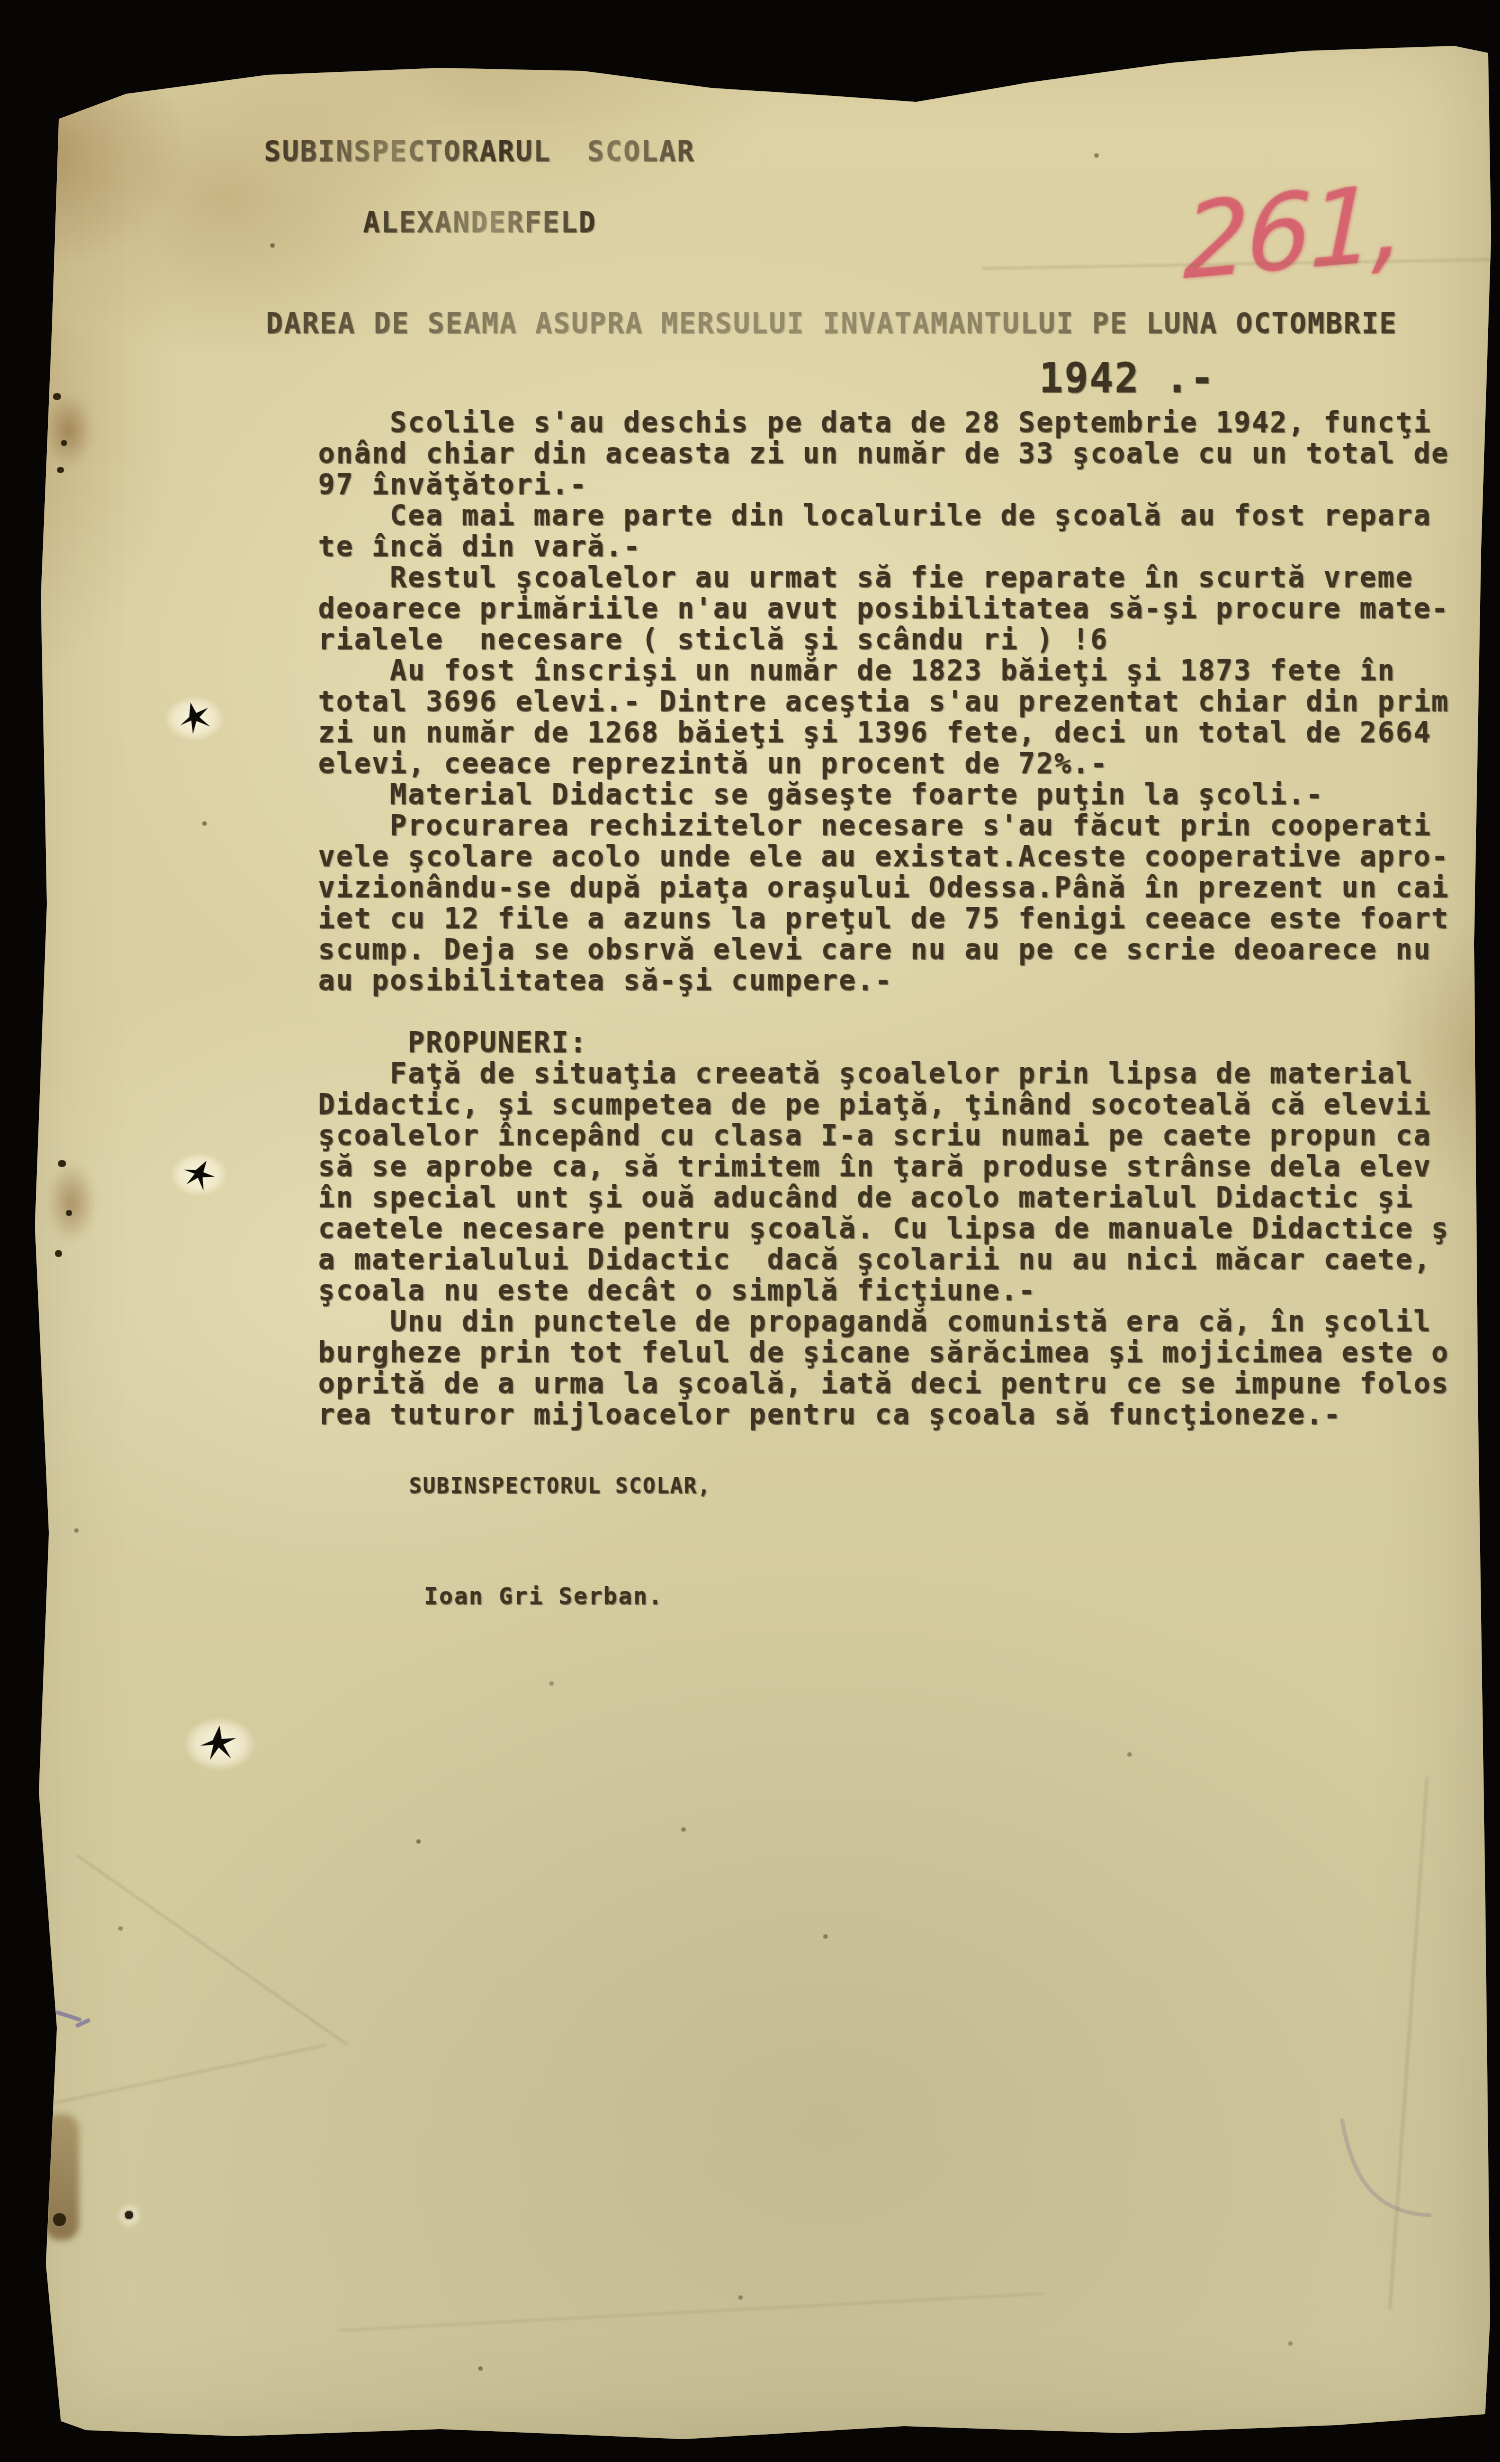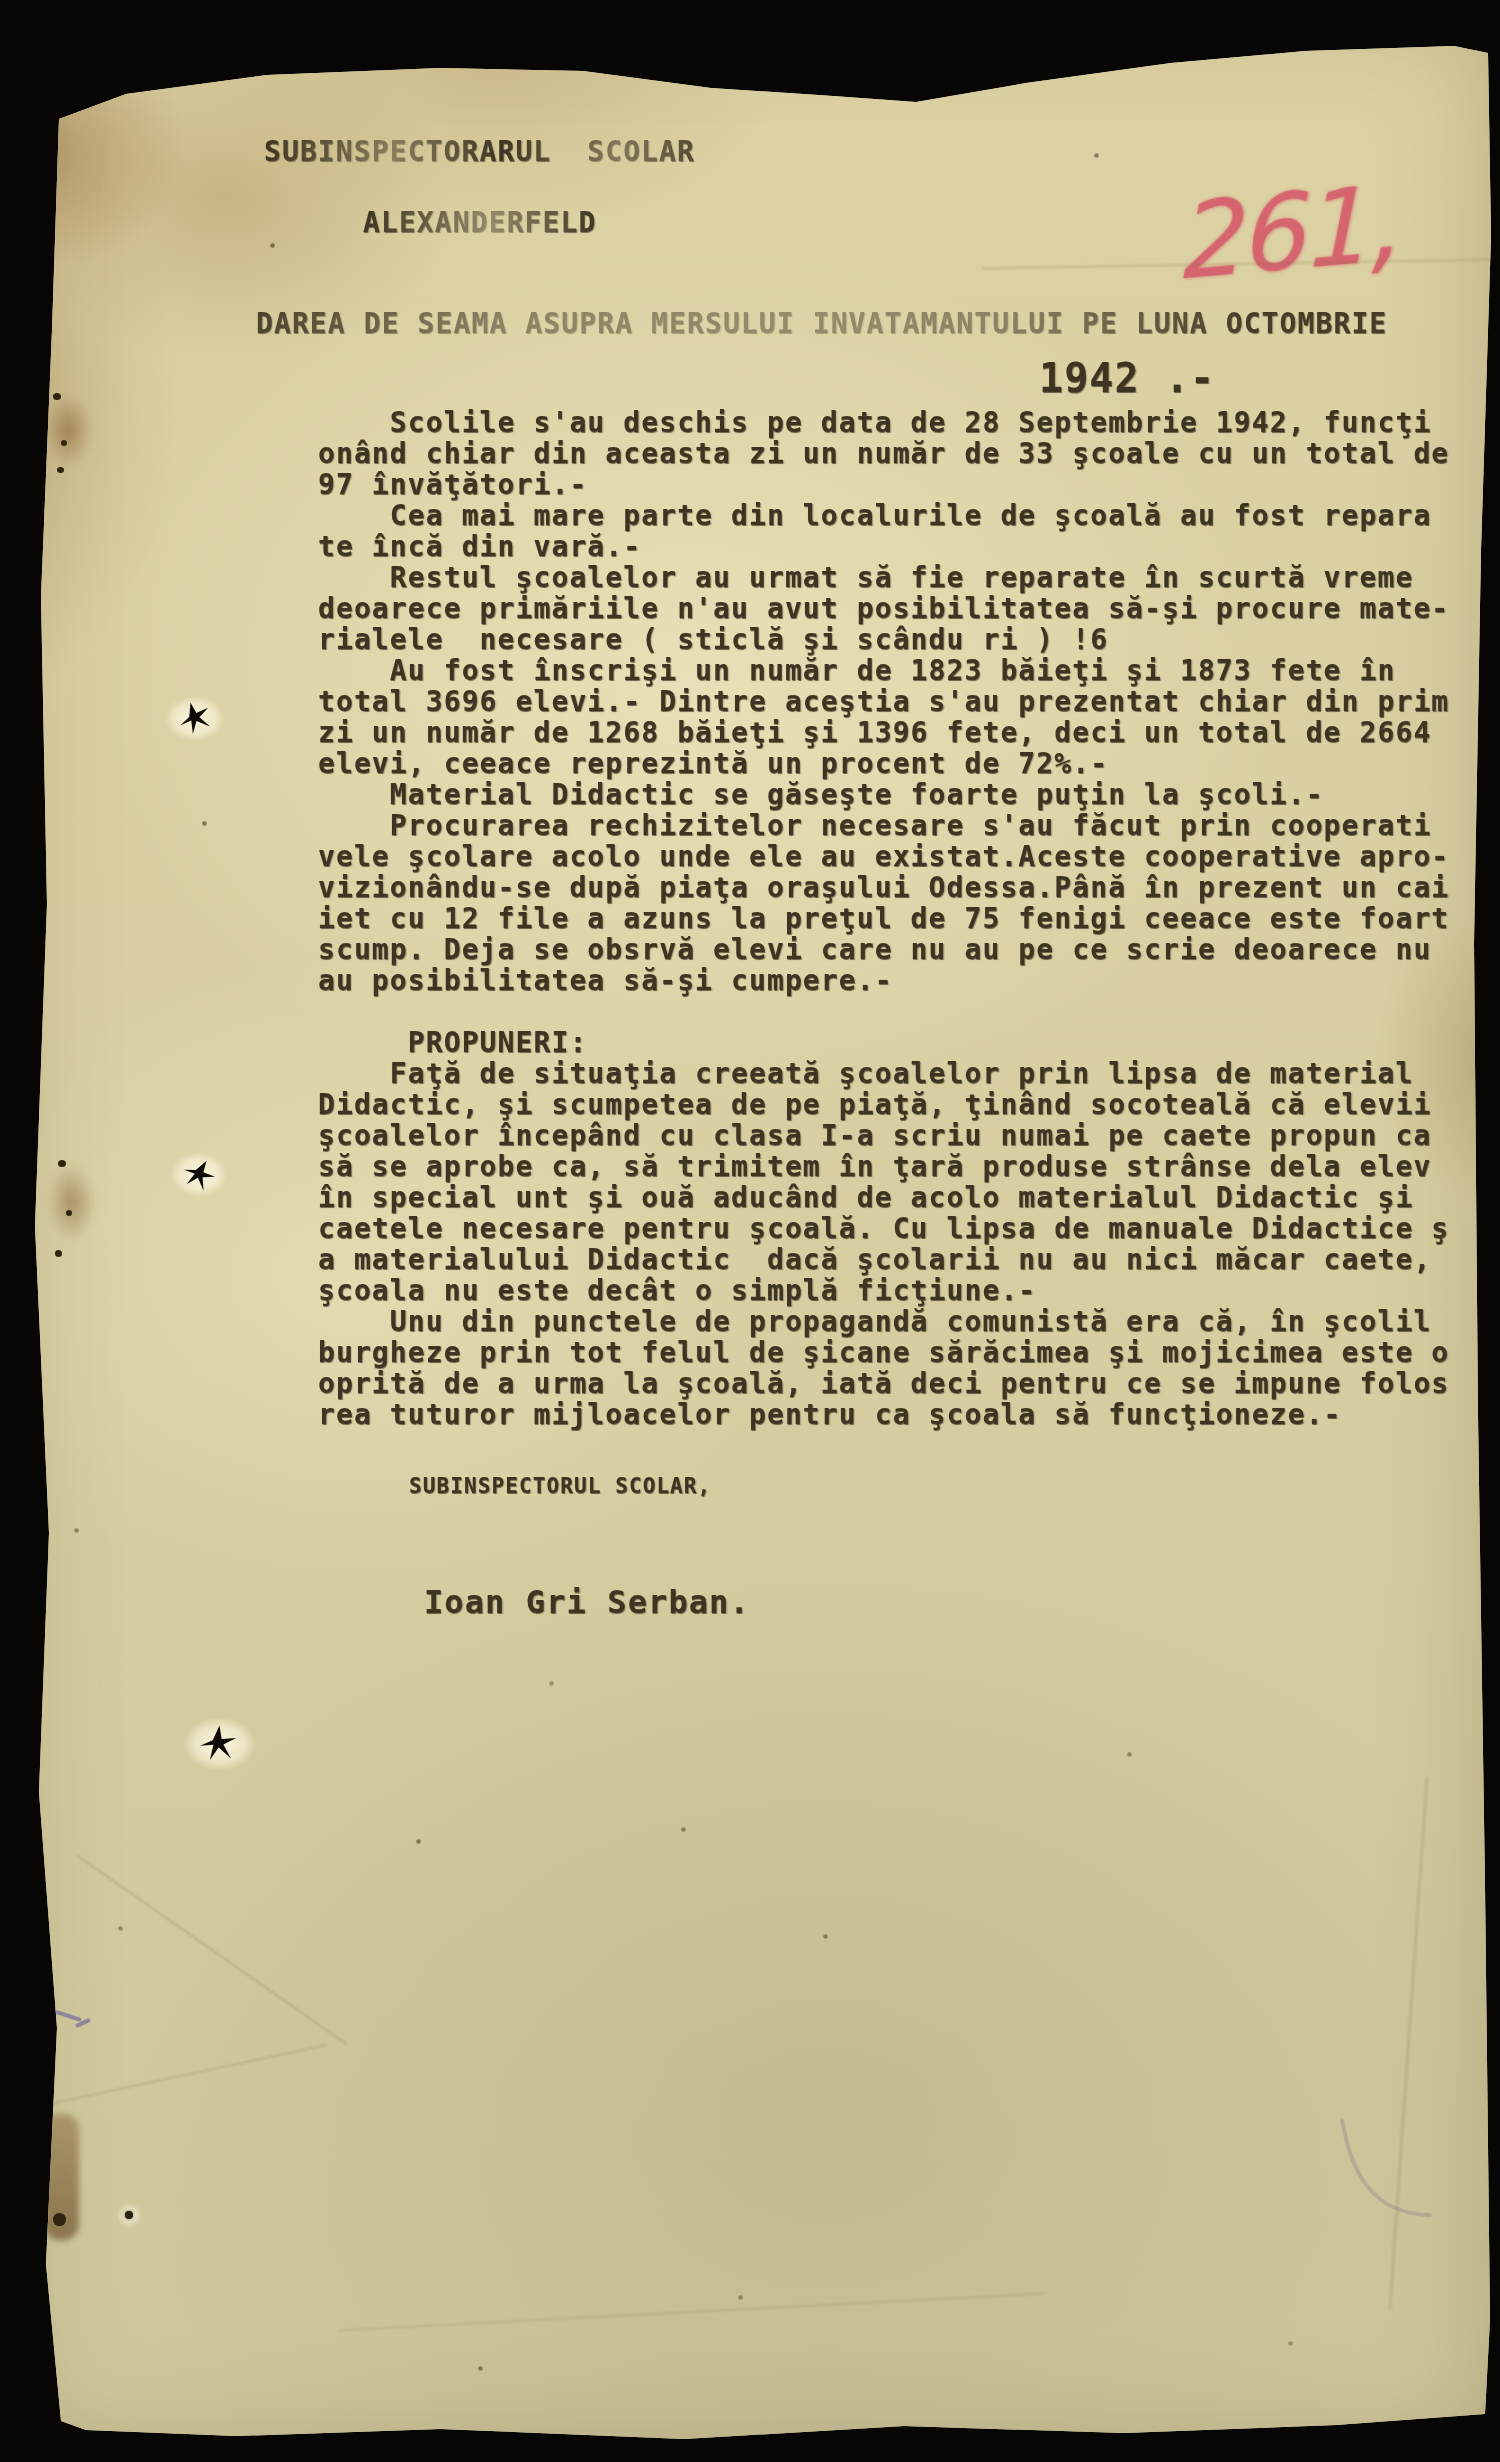--- a/index.html
+++ b/index.html
@@ -30,28 +30,28 @@
   
   .tw{color:#3e3422;font-weight:bold;white-space:pre;letter-spacing:1.1px;
       text-shadow:0.5px 0.5px 0.7px rgba(62,52,34,0.65), 1.6px 0.8px 0 rgba(62,52,34,0.14);
       filter:blur(0.3px);}
   .letterhead-1{position:absolute;left:264px;top:135px;font-size:28px;
       -webkit-mask-image:linear-gradient(90deg,#000 0%,rgba(0,0,0,0.5) 30%,#000 55%,rgba(0,0,0,0.55) 82%,rgba(0,0,0,0.85) 100%);
       mask-image:linear-gradient(90deg,#000 0%,rgba(0,0,0,0.5) 30%,#000 55%,rgba(0,0,0,0.55) 82%,rgba(0,0,0,0.85) 100%);}
   .letterhead-2{position:absolute;left:333px;top:206px;font-size:28px;
       -webkit-mask-image:linear-gradient(90deg,#000 0%,rgba(0,0,0,0.45) 55%,#000 100%);
       mask-image:linear-gradient(90deg,#000 0%,rgba(0,0,0,0.45) 55%,#000 100%);margin-left:30px;}
-  .title-1{position:absolute;left:256px;top:307px;font-size:28px;
+  .title-1{position:absolute;left:266px;top:307px;font-size:28px;
       -webkit-mask-image:linear-gradient(90deg,rgba(0,0,0,0.9) 0%,rgba(0,0,0,0.5) 22%,rgba(0,0,0,0.45) 48%,rgba(0,0,0,0.5) 66%,rgba(0,0,0,0.95) 88%);
       mask-image:linear-gradient(90deg,rgba(0,0,0,0.9) 0%,rgba(0,0,0,0.5) 22%,rgba(0,0,0,0.45) 48%,rgba(0,0,0,0.5) 66%,rgba(0,0,0,0.95) 88%);}
   .title-2{position:absolute;left:1039px;top:355px;font-size:40px;}
   .body-text{position:absolute;left:318px;top:407px;width:1195px;font-size:28px;line-height:31px;}
   .tw-line{height:31px;}
   .sig-title{position:absolute;left:409px;top:1474px;font-size:21px;}
-  .sig-name{position:absolute;left:424px;top:1583px;font-size:32px;}
+  .sig-name{position:absolute;left:424px;top:1583px;font-size:23px;}
   
   .red-number{position:absolute;left:1183px;top:171px;font-family:"DejaVu Sans",sans-serif;
       font-style:italic;font-size:104px;font-weight:400;color:rgba(213,92,107,0.82);
       transform:rotate(-5deg) skewX(-6deg);letter-spacing:-3.1px;
       text-shadow:0 0 3.9px rgba(213,92,107,0.45), 1.6px 1.6px 2.4px rgba(213,92,107,0.3);filter:blur(0.3px);}
   
   .stain{position:absolute;border-radius:50%;filter:blur(3.1px);}
   .stain.s1{left:38px;top:384px;width:61px;height:93px;
       background:radial-gradient(closest-side,rgba(128,90,44,0.55),rgba(128,90,44,0) 80%);}
   .stain.s2{left:41px;top:1152px;width:61px;height:101px;

